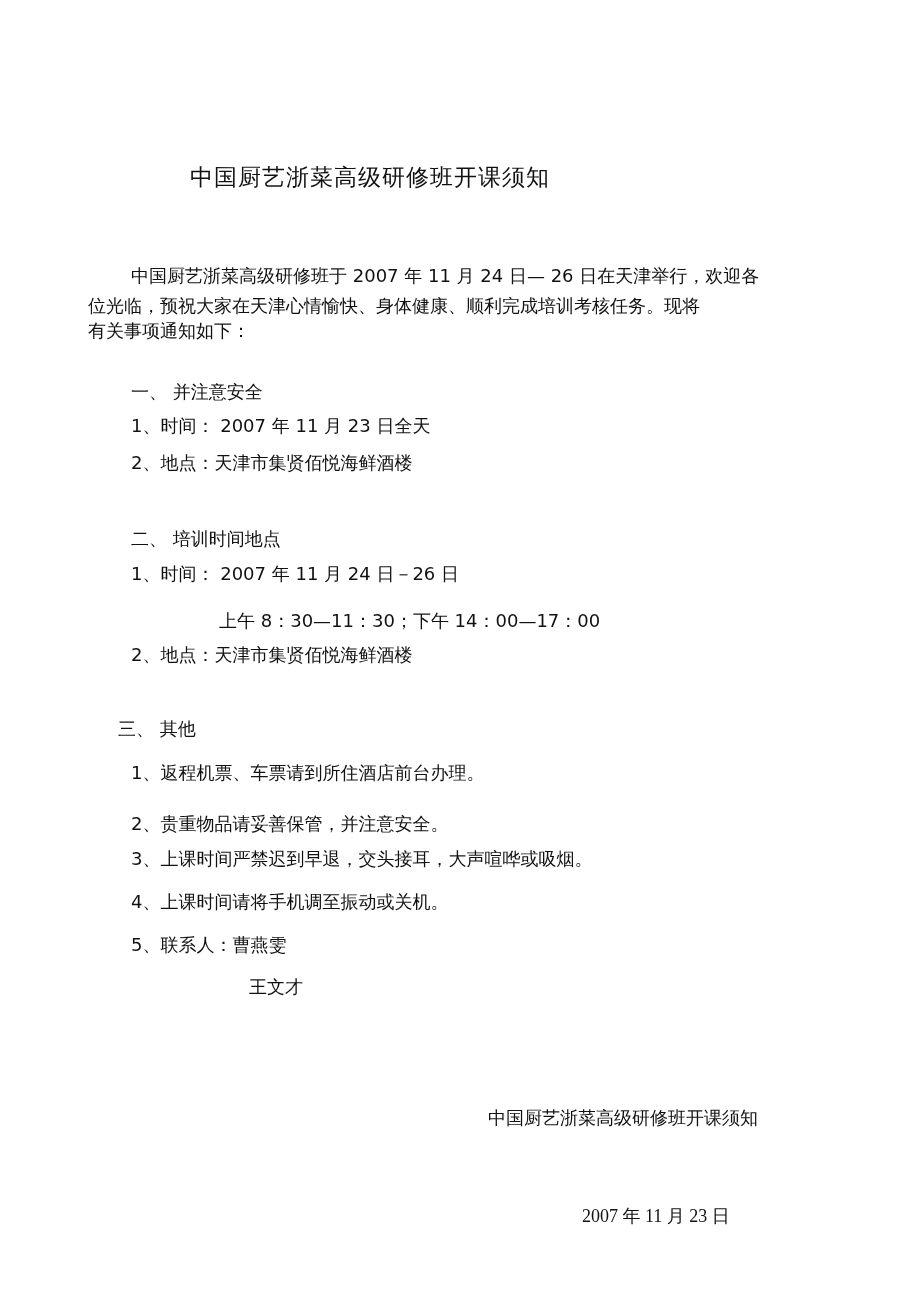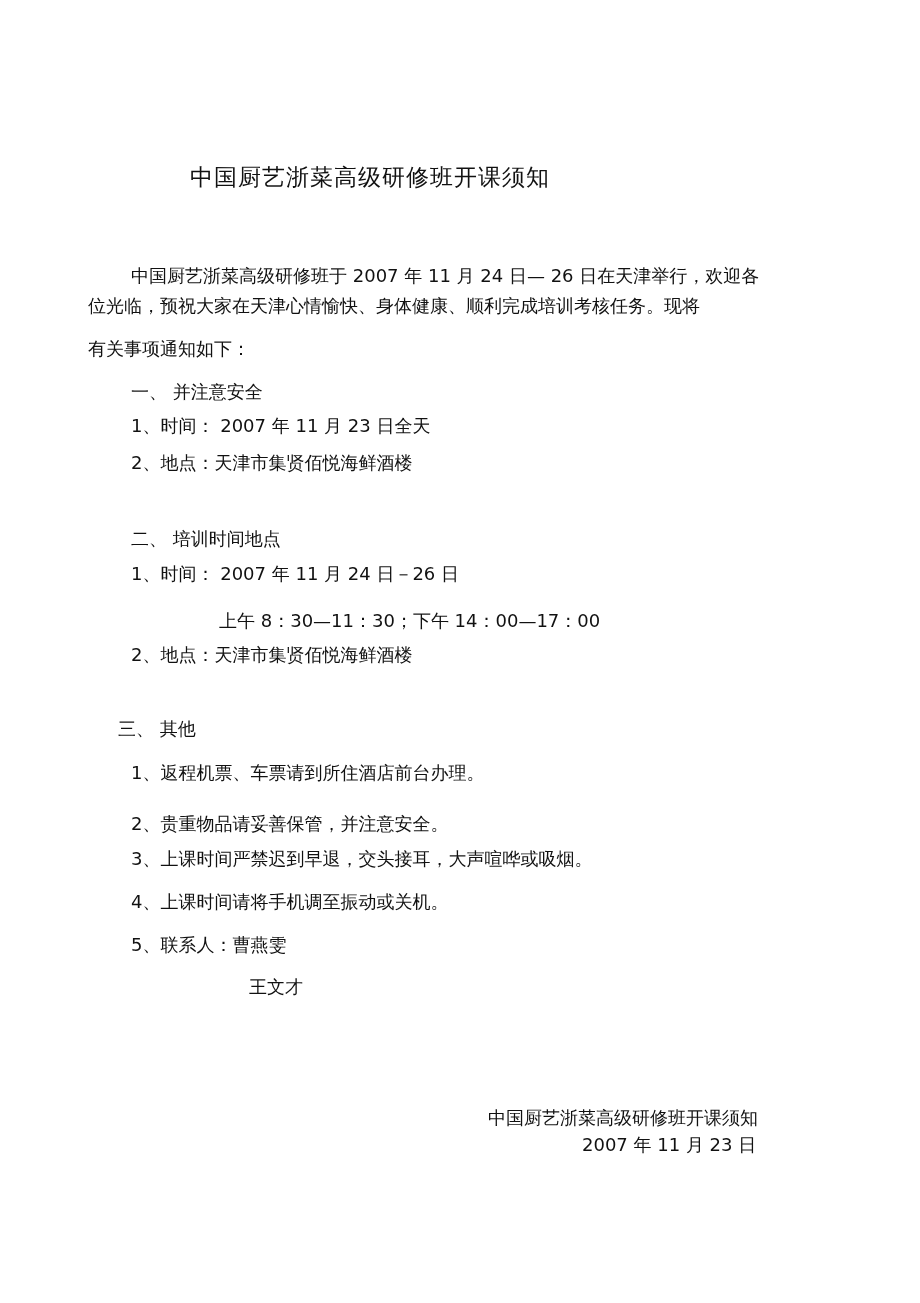--- a/index.html
+++ b/index.html
@@ -10,34 +10,34 @@
   .p { font-size:18px; }
 </style>
 </head>
 <body>
 
 <div>
   <div class="abs title" style="left:190px;top:162px;">中国厨艺浙菜高级研修班开课须知</div>
 
   <div class="abs p" style="left:131px;top:264px;">中国厨艺浙菜高级研修班于    2007 年 11 月 24 日— 26 日在天津举行，欢迎各</div>
   <div class="abs p" style="left:88px;top:294px;">位光临，预祝大家在天津心情愉快、身体健康、顺利完成培训考核任务。现将</div>
-  <div class="abs p" style="left:88px;top:337px;">有关事项通知如下：</div>
+  <div class="abs p" style="left:88px;top:319px;">有关事项通知如下：</div>
 
   <div class="abs p" style="left:131px;top:380px;">一、    并注意安全</div>
   <div class="abs p" style="left:131px;top:414px;">1、时间：   2007 年 11 月 23 日全天</div>
   <div class="abs p" style="left:131px;top:451px;">2、地点：天津市集贤佰悦海鲜酒楼</div>
 
   <div class="abs p" style="left:131px;top:527px;">二、    培训时间地点</div>
   <div class="abs p" style="left:131px;top:562px;">1、时间： 2007 年 11 月 24 日－26 日</div>
   <div class="abs p" style="left:219px;top:609px;">上午 8：30—11：30；下午 14：00—17：00</div>
   <div class="abs p" style="left:131px;top:643px;">2、地点：天津市集贤佰悦海鲜酒楼</div>
 
   <div class="abs p" style="left:118px;top:717px;">三、    其他</div>
   <div class="abs p" style="left:131px;top:761px;">1、返程机票、车票请到所住酒店前台办理。</div>
   <div class="abs p" style="left:131px;top:812px;">2、贵重物品请妥善保管，并注意安全。</div>
   <div class="abs p" style="left:131px;top:847px;">3、上课时间严禁迟到早退，交头接耳，大声喧哗或吸烟。</div>
   <div class="abs p" style="left:131px;top:890px;">4、上课时间请将手机调至振动或关机。</div>
   <div class="abs p" style="left:131px;top:933px;">5、联系人：曹燕雯</div>
   <div class="abs p" style="left:249px;top:975px;">王文才</div>
 
   <div class="abs p" style="left:488px;top:1106px;">中国厨艺浙菜高级研修班开课须知</div>
-  <div class="abs p" style="left:582px;top:1133px;">2007 年 11 月 23 日</div>
+  <div class="abs p" style="left:582px;top:1204px;font-family:Liberation Serif, serif;">2007 年 11 月 23 日</div>
 </div>
 
 </body></html>

